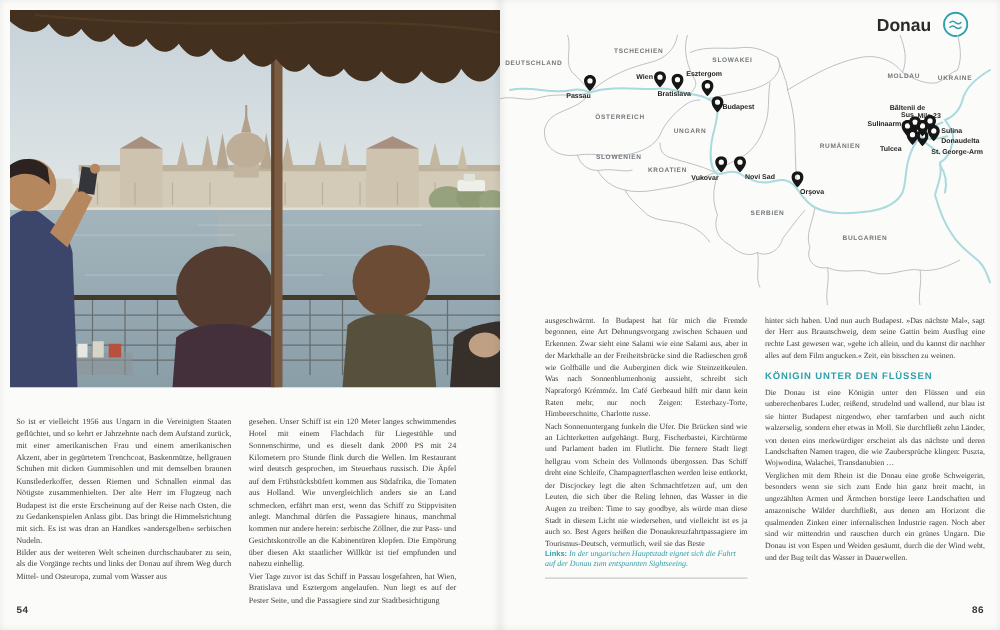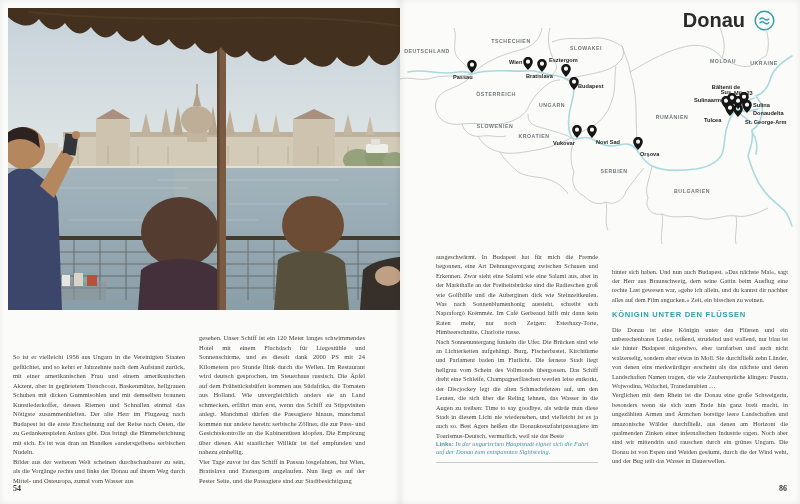--- a/index.html
+++ b/index.html
@@ -9,45 +9,45 @@
   .gutter{position:absolute;left:394px;top:0;width:12px;height:100%;
           background:linear-gradient(90deg,rgba(0,0,0,0),rgba(0,0,0,.05),rgba(0,0,0,0));}
   .page{position:absolute;top:0;width:400px;height:504px;}
   .page-left{left:0;} .page-right{left:400px;}
 
   
   .photo{position:absolute;left:8px;top:8px;width:392px;height:302px;overflow:hidden;background:#c9d4da;}
   .photo svg{display:block;width:100%;height:100%;}
 
   
-  .cols{position:absolute;display:flex;align-items:flex-end;}
+  .cols{position:absolute;display:flex;}
   .page-left  .cols{left:13px;top:333px;width:352px;gap:14px;}
   .page-right .cols{left:36px;top:252px;width:352px;gap:14px;}
   .col{color:#45403a;text-align:justify;hyphens:auto;-webkit-hyphens:auto;}
   .page-left  .col{font-size:6.5px;line-height:9.5px;}
   .page-right .col{font-size:6.3px;line-height:9.4px;}
   .colL1{width:172px;} .colL2{width:166px;}
   .colR1{width:162px;} .colR2{width:176px;}
   .col p{margin:0;}
   .para-gap{margin-top:9.4px;}
   h3.subhead{font-family:"Liberation Sans",sans-serif;font-size:7.6px;font-weight:bold;
              letter-spacing:.7px;color:#2f9fab;margin:6px 0 5px;text-align:left;}
-  .pagenum{position:absolute;bottom:11px;font-family:Liberation Serif, serif;
+  .pagenum{position:absolute;bottom:11px;font-family:Liberation Mono, monospace;
            font-size:8px;font-weight:bold;color:#3a3a3a;}
   .pagenum.pn-left{left:13px;} .pagenum.pn-right{right:13px;}
 
   
   .caption{margin-top:10px;font-size:6.4px;line-height:8.2px;color:#2f9fab;
            font-style:italic;text-align:left;}
   .caption .cap-label{font-style:normal;font-weight:bold;font-family:"Liberation Sans",sans-serif;font-size:6px;}
   .caption-rule{margin-top:5px;border:0;border-top:1px solid #c9c9c6;width:100%;}
 
   
   .rp-header{position:absolute;top:9px;right:25px;display:flex;align-items:center;gap:9px;}
-  .rp-title{font-family:"Liberation Sans",sans-serif;font-weight:bold;font-size:20px;color:#2b2b2b;}
+  .rp-title{font-family:"Liberation Sans",sans-serif;font-weight:bold;font-size:14px;color:#2b2b2b;}
   .waves-icon{width:21px;height:21px;display:block;}
 
   
   .map{position:absolute;left:0;top:28px;width:400px;height:218px;}
   .map svg.geo{position:absolute;left:0;top:0;width:400px;height:218px;}
   .map-country{position:absolute;font-family:"Liberation Sans",sans-serif;font-size:6.5px;
                font-weight:bold;letter-spacing:.7px;color:#72777a;white-space:nowrap;
                transform:translate(-50%,-50%) scale(.8);}
   .map-city{position:absolute;font-family:"Liberation Sans",sans-serif;font-size:7px;
             font-weight:bold;color:#1f1f1f;white-space:nowrap;

